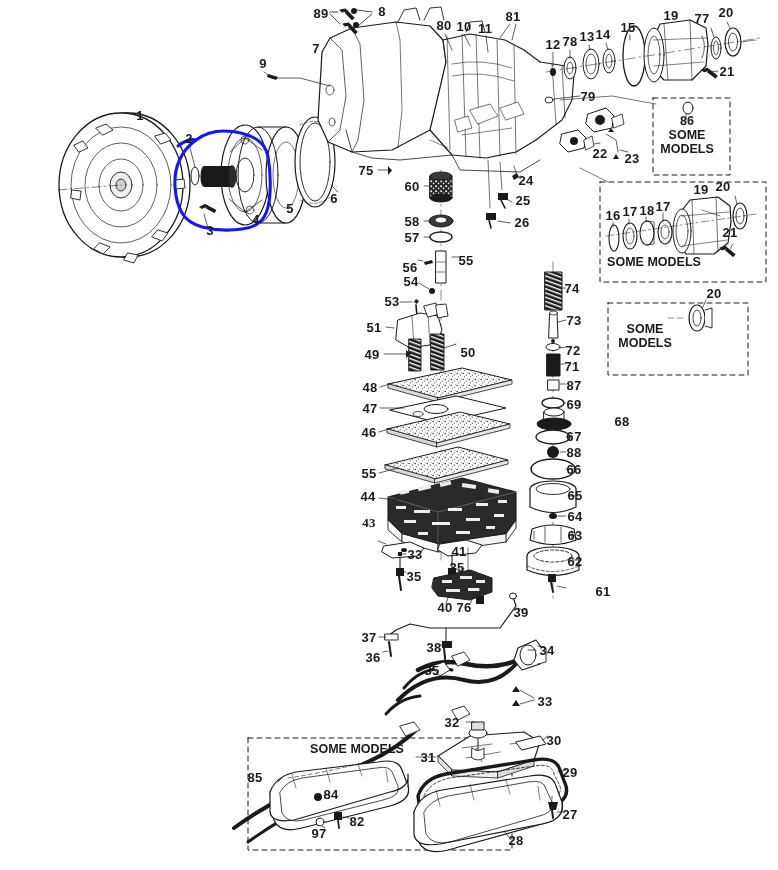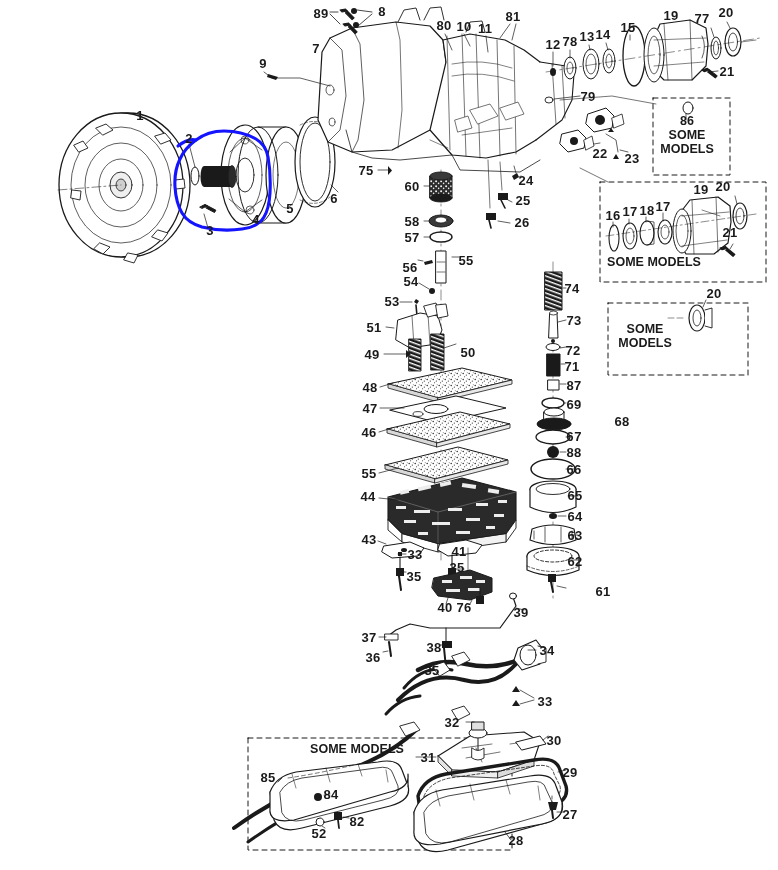--- a/index.html
+++ b/index.html
@@ -663,21 +663,21 @@
       <div class="callout" style="left: 411px; top: 281px;">54</div>
       <div class="callout" style="left: 392px; top: 301px;">53</div>
       <div class="callout" style="left: 374px; top: 327px;">51</div>
       <div class="callout" style="left: 372px; top: 354px;">49</div>
       <div class="callout" style="left: 468px; top: 344px; margin-top: 8px;">50</div>
       <div class="callout" style="left: 370px; top: 387px;">48</div>
       <div class="callout" style="left: 370px; top: 408px;">47</div>
       <div class="callout" style="left: 369px; top: 432px;">46</div>
       <div class="callout" style="left: 369px; top: 473px;">55</div>
       <div class="callout" style="left: 368px; top: 496px;">44</div>
-      <div class="callout" style="left: 369px; top: 539px;">43</div>
+      <div class="callout" style="left: 369px; top: 522px; font-family: Liberation Serif, serif;">43</div>
       <div class="callout" style="left: 415px; top: 554px;">33</div>
       <div class="callout" style="left: 414px; top: 576px;">35</div>
       <div class="callout" style="left: 459px; top: 551px;">41</div>
       <div class="callout" style="left: 457px; top: 567px;">35</div>
       <div class="callout" style="left: 445px; top: 607px;">40</div>
       <div class="callout" style="left: 464px; top: 607px;">76</div>
       <div class="callout" style="left: 521px; top: 612px;">39</div>
       <div class="callout" style="left: 369px; top: 637px;">37</div>
       <div class="callout" style="left: 373px; top: 657px;">36</div>
       <div class="callout" style="left: 434px; top: 647px;">38</div>
@@ -698,24 +698,24 @@
       <div class="callout" style="left: 575px; top: 516px;">64</div>
       <div class="callout" style="left: 575px; top: 535px;">63</div>
       <div class="callout" style="left: 575px; top: 561px;">62</div>
       <div class="callout" style="left: 603px; top: 591px;">61</div>
       <div class="callout" style="left: 452px; top: 722px;">32</div>
       <div class="callout" style="left: 428px; top: 757px;">31</div>
       <div class="callout" style="left: 554px; top: 740px;">30</div>
       <div class="callout" style="left: 570px; top: 772px;">29</div>
       <div class="callout" style="left: 570px; top: 814px;">27</div>
       <div class="callout" style="left: 516px; top: 840px;">28</div>
-      <div class="callout" style="left: 268px; top: 777px;">85</div>
+      <div class="callout" style="left: 255px; top: 777px;">85</div>
       <div class="callout" style="left: 331px; top: 794px;">84</div>
       <div class="callout" style="left: 357px; top: 821px;">82</div>
-      <div class="callout" style="left: 319px; top: 833px;">52</div>
+      <div class="callout" style="left: 319px; top: 833px;">97</div>
     </div>
   <div id="boxlabel-layer">
       <div class="boxlabel" style="left: 687px; top: 135px;">86
 SOME
 MODELS</div>
       <div class="boxlabel" style="left: 654px; top: 262px;">SOME MODELS</div>
       <div class="boxlabel" style="left: 645px; top: 336px;">SOME
 MODELS</div>
       <div class="boxlabel" style="left: 357px; top: 749px;">SOME MODELS</div>
     </div>

